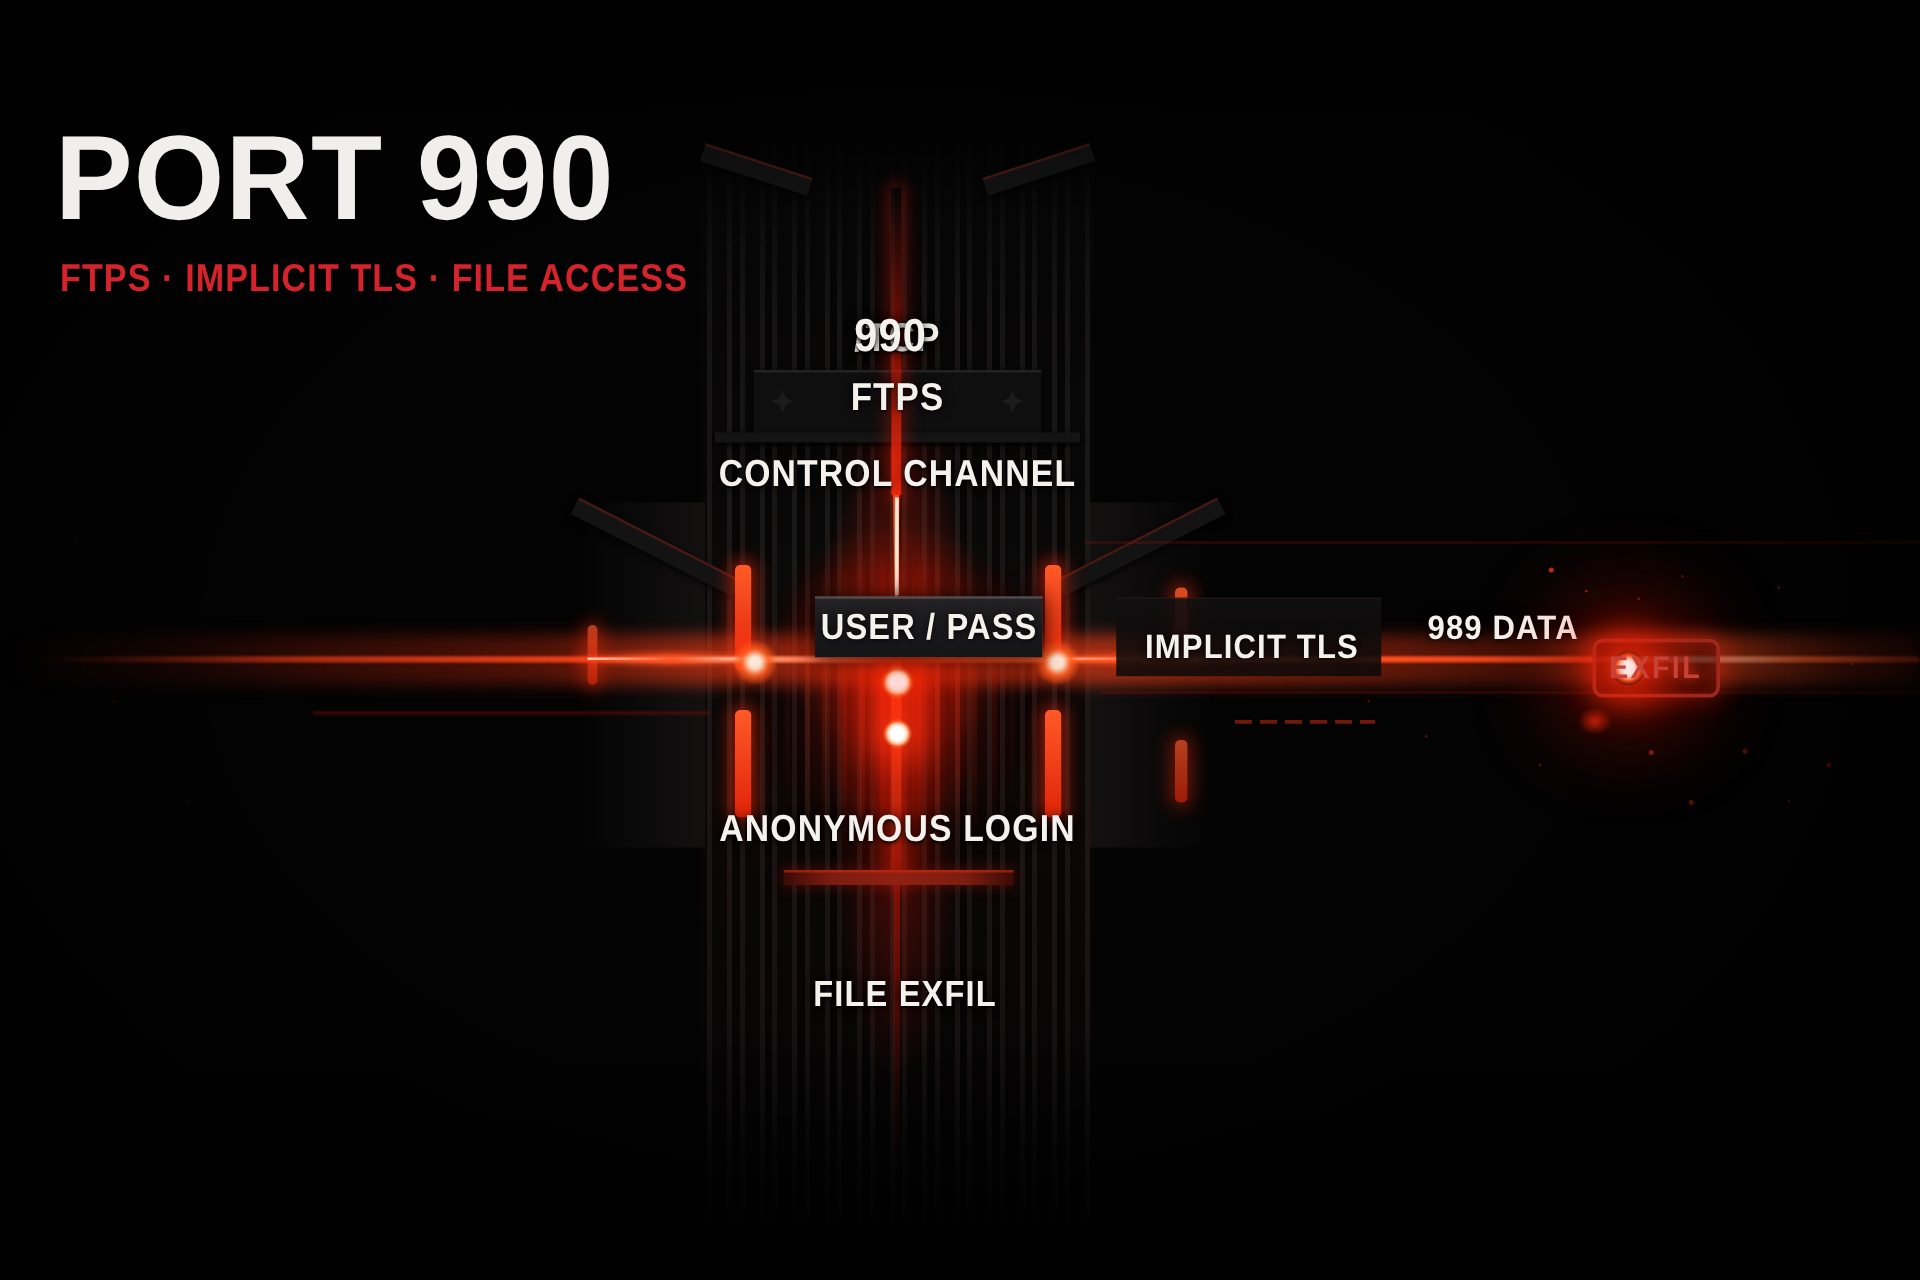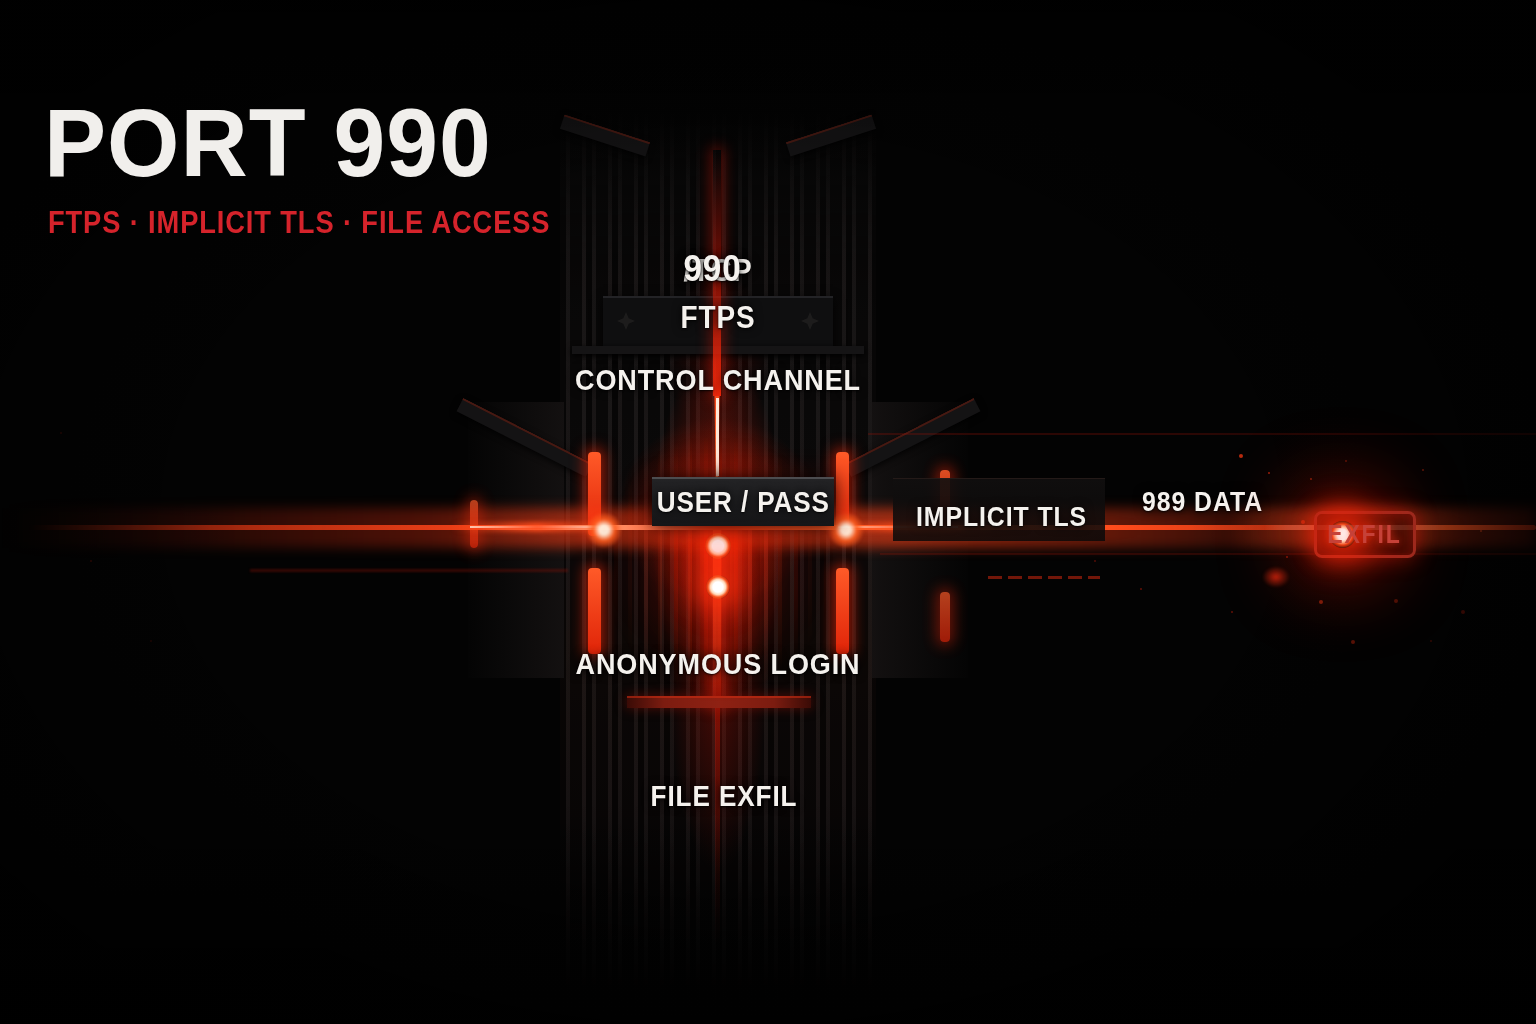--- a/index.html
+++ b/index.html
@@ -109,21 +109,21 @@
   .thin-line.t3{left:250px;top:569px;width:318px;height:3px;background:rgba(165,20,6,.32);filter:blur(1px);}
   .dashes{left:988px;top:576px;width:112px;height:3px;
     background:repeating-linear-gradient(90deg, rgba(225,42,15,.5) 0 14px, transparent 14px 20px);}
 
   
   .tls-panel{left:893px;top:478px;width:212px;height:62px;
     background:linear-gradient(180deg, rgba(17,15,15,.92), rgba(10,9,9,.85));
     border-top:1px solid #241a18;}
 
   
-  .exfil-badge{left:1314px;top:511px;width:102px;height:47px;border:3px solid #962a1f;
+  .exfil-badge{left:1274px;top:511px;width:102px;height:47px;border:3px solid #962a1f;
     border-radius:8px;background:rgba(30,4,2,.55);box-sizing:border-box;
     box-shadow:0 0 22px rgba(255,30,8,.45), inset 0 0 14px rgba(255,30,8,.35);
     display:flex;align-items:center;justify-content:flex-end;padding-right:8px;}
   .exfil-flare{left:12px;top:7px;width:27px;height:27px;border-radius:50%;
     background:radial-gradient(circle, #fff 0 28%, #ffc9a0 40%, rgba(255,72,22,.9) 55%, rgba(255,40,10,0) 75%);
     box-shadow:0 0 30px 14px rgba(255,40,10,.75), 0 0 70px 40px rgba(255,30,8,.35);}
   .exfil-label{position:static;color:var(--exfil-red);font-size:25px;font-weight:bold;
     letter-spacing:2px;transform:scaleX(.92);text-shadow:0 0 8px rgba(255,45,18,.6);}
 
   

